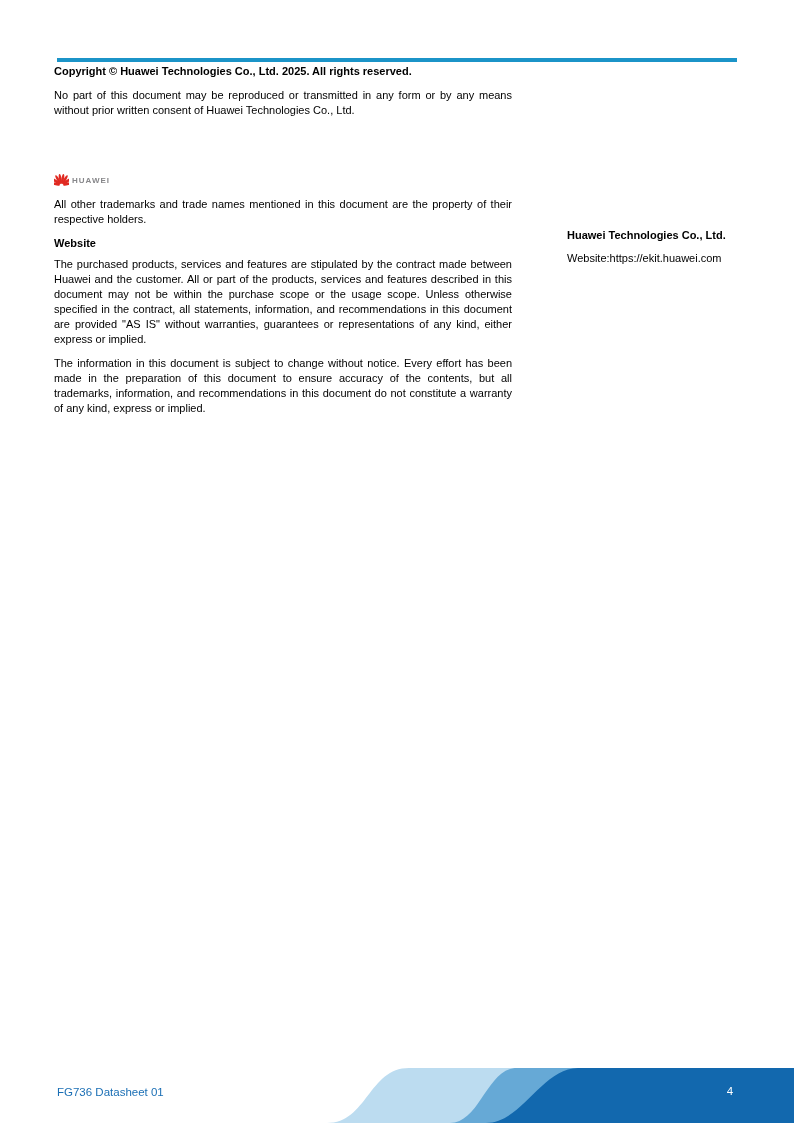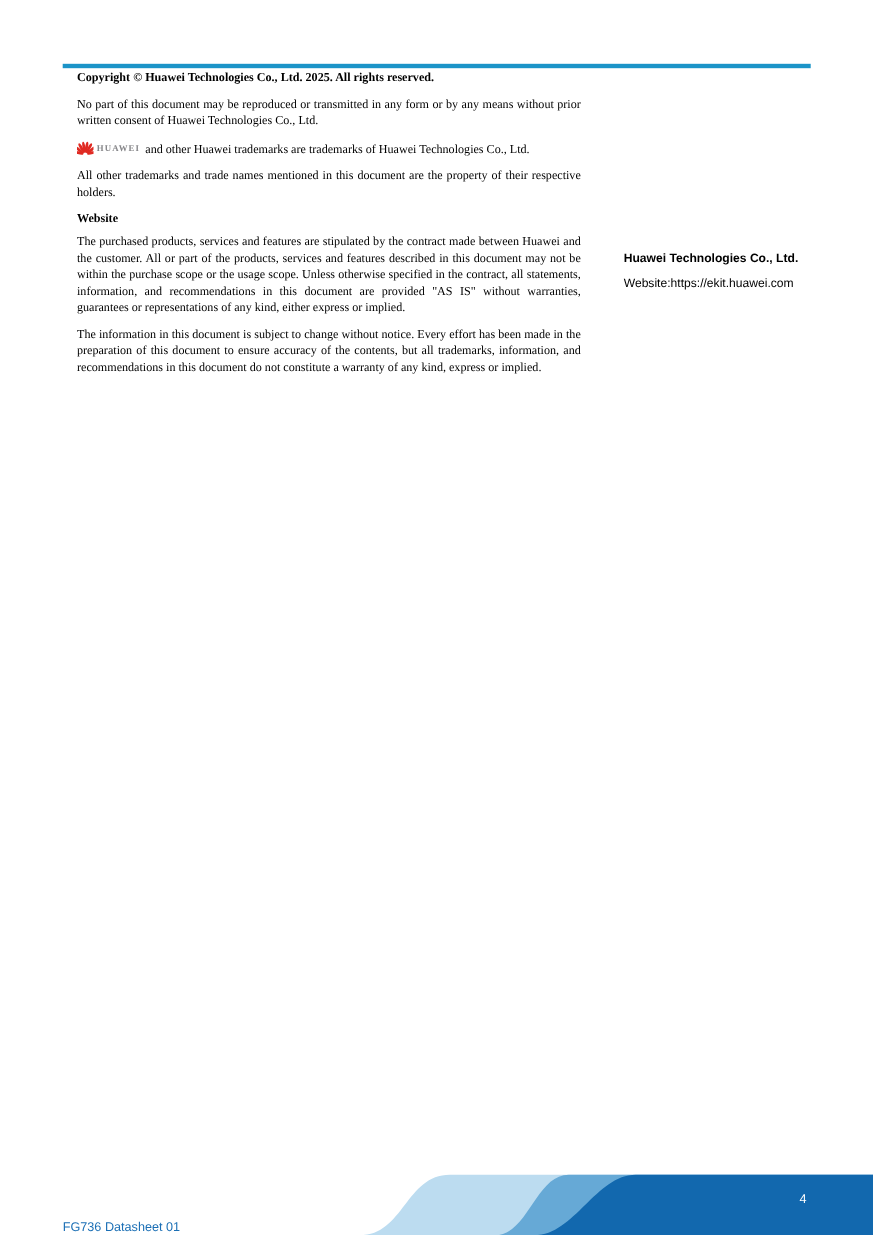--- a/index.html
+++ b/index.html
@@ -11,32 +11,31 @@
     color: #000000;
     overflow: hidden;
   }
   .top-rule {
     position: absolute;
     left: 57px; top: 58px;
     width: 680px; height: 4px;
   }
   .main-col {
     position: absolute;
-    left: 70px; top: 64px;
+    left: 54px; top: 64px;
     width: 458px;
     font-size: 11px;
     line-height: 15px;
     text-align: justify;
-    font-family: Liberation Serif, serif;
   }
   .main-col p { margin: 0 0 9px 0; }
   .b { font-weight: bold; }
   .heading { font-weight: bold; margin: 0 0 6px 0; }
   .tm-line { margin: 0 0 6px 0; }
-  .logo-wrap { display: inline-flex; align-items: flex-end; vertical-align: -3px; margin-right: 2px; }
+  .logo-wrap { display: inline-flex; align-items: flex-start; vertical-align: -3px; margin-right: 2px; margin-top: 46px; }
   .logo-flower { width: 15px; height: 14px; margin-right: 3px; }
   .logo-word {
     font-size: 8px; font-weight: bold; letter-spacing: 1px;
     color: #87878a;
   }
   .contact-col {
     position: absolute;
     left: 567px; top: 228px;
     width: 178px;
     font-size: 11px;
@@ -47,21 +46,20 @@
     position: absolute;
     left: 0; top: 1067px;
     width: 794px; height: 56px;
     display: block;
   }
   .footer-title {
     position: absolute;
     left: 57px; top: 1086px;
     font-size: 11.5px;
     color: #1b6fb5;
-    margin-top: 24px;
   }
   .footer-page-num {
     position: absolute;
     left: 715px; top: 1085px;
     width: 30px;
     text-align: center;
     font-size: 11.5px;
     color: #ffffff;
     z-index: 2;
   }
@@ -84,21 +82,21 @@
           <ellipse cx="12" cy="9" rx="2.1" ry="8" transform="rotate(-52 12 20)"></ellipse>
           <ellipse cx="12" cy="9" rx="2.1" ry="8" transform="rotate(-30 12 20)"></ellipse>
           <ellipse cx="12" cy="9" rx="2.1" ry="8" transform="rotate(-10 12 20)"></ellipse>
           <ellipse cx="12" cy="9" rx="2.1" ry="8" transform="rotate(10 12 20)"></ellipse>
           <ellipse cx="12" cy="9" rx="2.1" ry="8" transform="rotate(30 12 20)"></ellipse>
           <ellipse cx="12" cy="9" rx="2.1" ry="8" transform="rotate(52 12 20)"></ellipse>
           <ellipse cx="12" cy="9" rx="2.1" ry="8" transform="rotate(75 12 20)"></ellipse>
         </g>
       </svg>
       <span class="logo-word">HUAWEI</span>
-    </span><span> and other Huawei trademarks are trademarks of Huawei Technologies Co., Ltd.</span>
+    </span>
   </p>
 
   <p>All other trademarks and trade names mentioned in this document are the property of their respective holders.</p>
 
   <div class="heading">Website</div>
   <p>The purchased products, services and features are stipulated by the contract made between Huawei and the customer. All or part of the products, services and features described in this document may not be within the purchase scope or the usage scope. Unless otherwise specified in the contract, all statements, information, and recommendations in this document are provided "AS IS" without warranties, guarantees or representations of any kind, either express or implied.</p>
   <p>The information in this document is subject to change without notice. Every effort has been made in the preparation of this document to ensure accuracy of the contents, but all trademarks, information, and recommendations in this document do not constitute a warranty of any kind, express or implied.</p>
 </div>
 
 <div class="contact-col">

